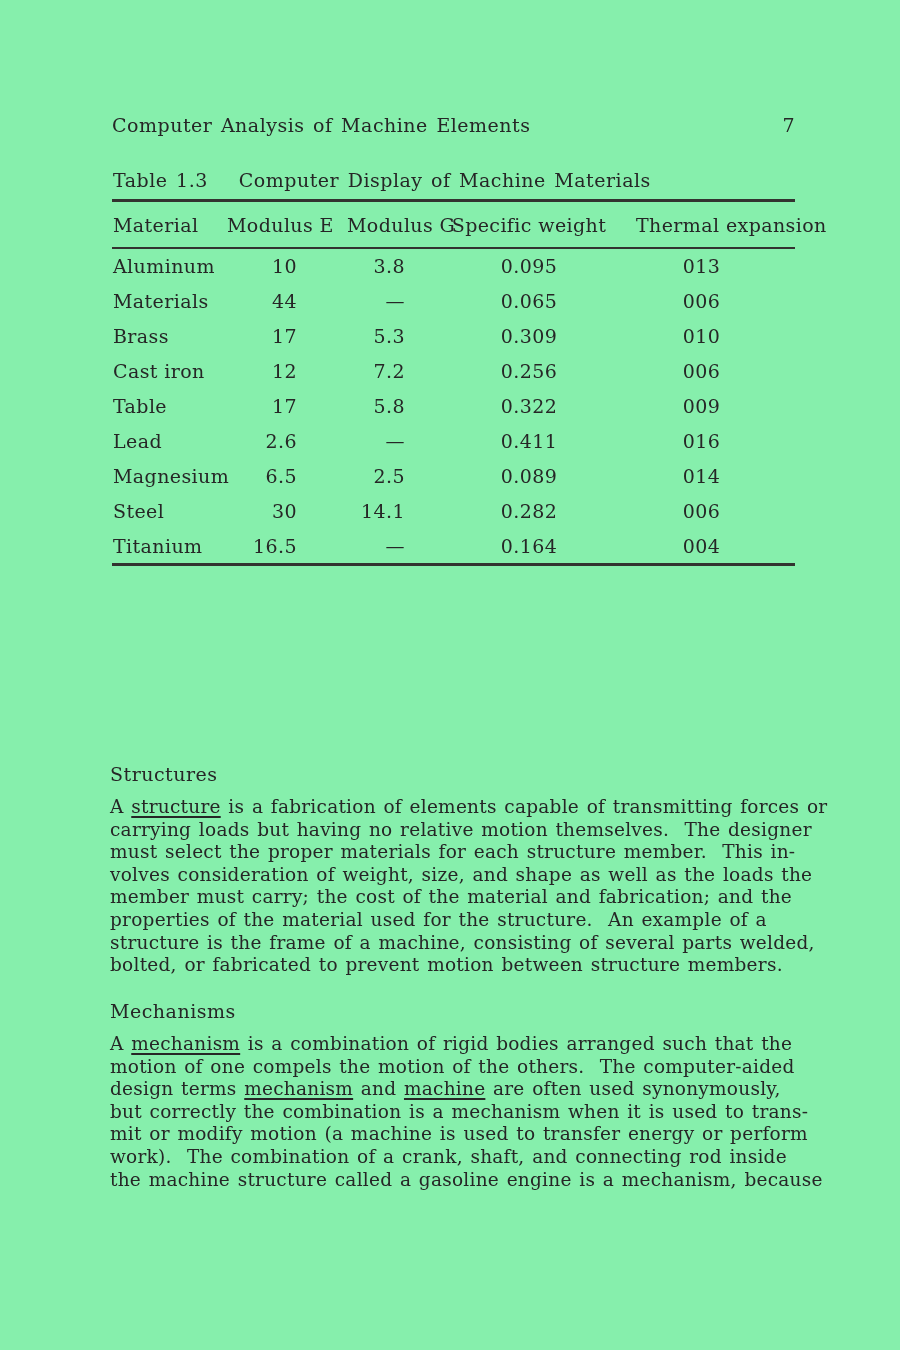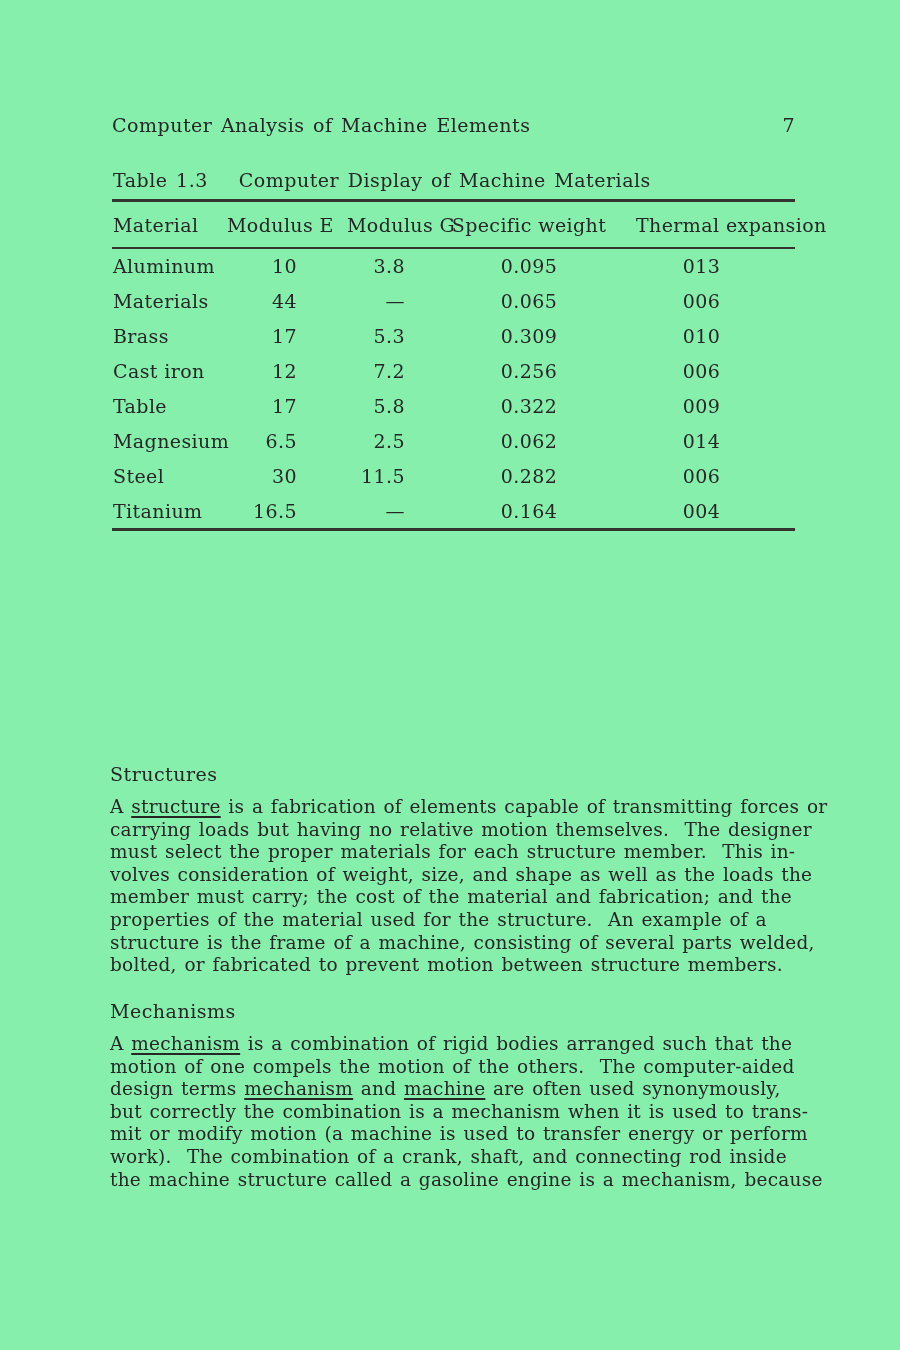--- a/index.html
+++ b/index.html
@@ -174,34 +174,41 @@
     </tr>
 
     <tr>
       <td class="c1">Table</td>
       <td class="c2">17</td>
       <td class="c3">5.8</td>
       <td class="c4">0.322</td>
       <td class="c5">009</td>
     </tr>
 
+    <tr>
+      <td class="c1">Lead</td>
+      <td class="c2">2.6</td>
+      <td class="c3">—</td>
+      <td class="c4">0.411</td>
+      <td class="c5">016</td>
+    </tr>
 
     <tr>
       <td class="c1">Magnesium</td>
       <td class="c2">6.5</td>
       <td class="c3">2.5</td>
-      <td class="c4">0.062</td>
+      <td class="c4">0.089</td>
       <td class="c5">014</td>
     </tr>
 
 
     <tr>
       <td class="c1">Steel</td>
       <td class="c2">30</td>
-      <td class="c3">11.5</td>
+      <td class="c3">14.1</td>
       <td class="c4">0.282</td>
       <td class="c5">006</td>
     </tr>
 
     <tr>
       <td class="c1">Titanium</td>
       <td class="c2">16.5</td>
       <td class="c3">—</td>
       <td class="c4">0.164</td>
       <td class="c5">004</td>

